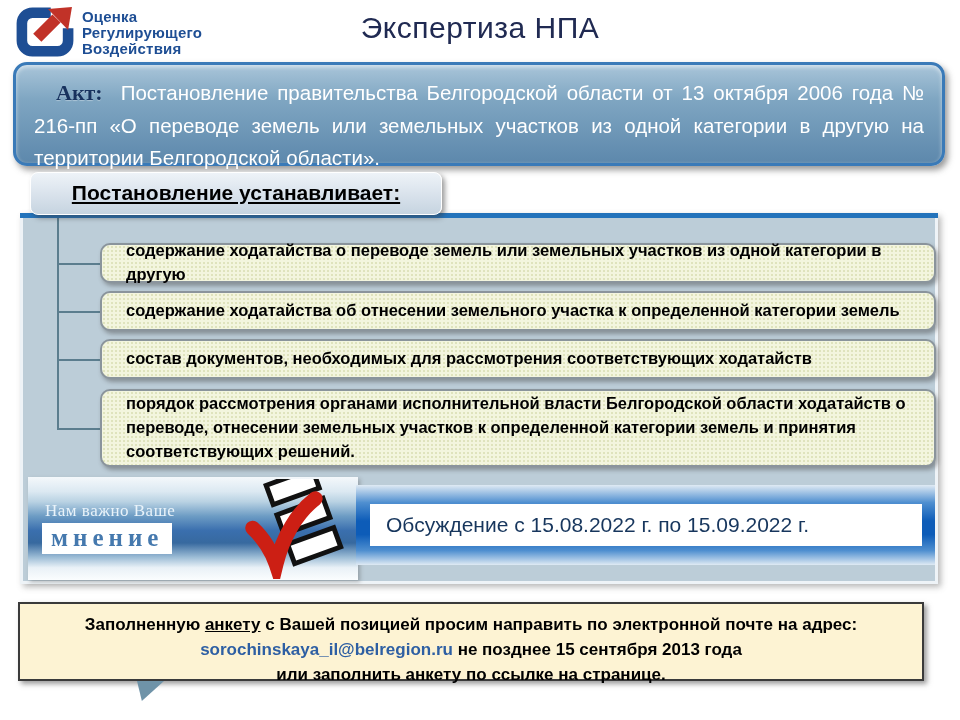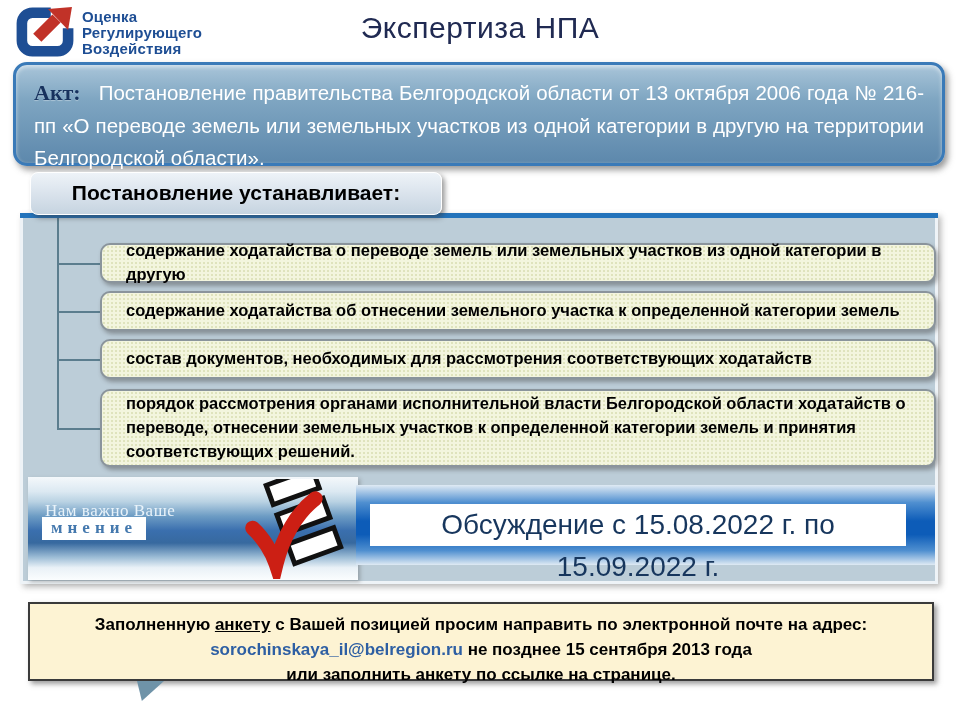--- a/index.html
+++ b/index.html
@@ -23,35 +23,35 @@
     border-radius:14px;border:3px solid #3a7ab8;
     background:linear-gradient(180deg,#a9c5d9 0%,#7fa6c2 35%,#5d88ac 100%);
     box-shadow:3px 4px 6px rgba(70,70,70,.55), inset 0 2px 4px rgba(255,255,255,.55);
     padding:11px 18px 10px 18px;
   }
   .act-banner .txt{
     font-size:20.5px;line-height:1.55;color:#ffffff;text-align:justify;
   }
   .act-label{
     font-family:"Liberation Serif",serif;font-weight:bold;font-size:22px;
-    color:#17325e;margin-right:18px;text-shadow:0 1px 1px rgba(255,255,255,.35);
+    color:#17325e;margin-right:18px;text-shadow:0 1px 1px rgba(255,255,255,.35);margin-left:22px;
   }
   
   .panel{
     position:absolute;left:20px;top:213px;width:918px;height:371px;box-sizing:border-box;
     background:#bccdd8;border:3px solid #eef3f7;
     box-shadow:3px 3px 6px rgba(100,100,100,.45);
   }
   .panel-topline{position:absolute;left:-3px;top:-3px;width:918px;height:5px;background:#2373bb;}
   .heading-box{
     position:absolute;left:30px;top:172px;width:410px;height:41px;border-radius:8px;
     background:linear-gradient(180deg,#eef3f8 0%,#d6e0ea 60%,#c6d4e0 100%);
     border:1px solid #ffffff;box-shadow:3px 3px 5px rgba(60,60,60,.5);
     text-align:center;line-height:40px;font-size:21px;font-weight:bold;color:#000;
-    z-index:3;
+    text-decoration:underline;z-index:3;
   }
   .vline{position:absolute;left:34px;top:2px;width:2px;height:211px;background:#5b7d8e;}
   .branch{position:absolute;left:34px;width:45px;height:2px;background:#5b7d8e;}
   .item{
     position:absolute;left:77px;width:836px;box-sizing:border-box;
     background-color:#f3f5de;
     background-image:radial-gradient(circle,#dfe3bd .8px,transparent .9px);
     background-size:4px 4px;
     border:2px solid #8a949c;border-radius:10px;
     box-shadow:2px 3px 4px rgba(70,70,70,.45);
@@ -61,36 +61,36 @@
   
   .opinion{
     position:absolute;left:5px;top:261px;width:330px;height:103px;overflow:hidden;
     background:linear-gradient(180deg,#f4f8fb 0%,#dce9f2 14%,#b9d2e3 24%,#6d9cc4 38%,
                #3a6fae 52%,#37699f 64%,#9dbdd6 78%,#e9f1f7 88%,#fbfdfe 100%);
     box-shadow:2px 2px 4px rgba(90,90,90,.4);
     font-family:Liberation Serif, serif;
   }
   .opinion .l1{position:absolute;left:17px;top:24px;color:#e9f3fa;font-size:17px;letter-spacing:.5px;}
   .opinion .l2{
-    position:absolute;left:14px;top:40px;background:#ffffff;color:#4579ae;
-    font-weight:bold;font-size:17px;letter-spacing:5px;padding:1px 9px 2px 9px;
+    position:absolute;left:14px;top:46px;background:#ffffff;color:#4579ae;
+    font-weight:bold;font-size:25px;letter-spacing:5px;padding:1px 9px 2px 9px;
   }
   .opinion svg{position:absolute;right:2px;top:2px;}
   
   .disc-band{
     position:absolute;left:333px;top:269px;width:579px;height:80px;
     background:linear-gradient(180deg,#dfeaf4 0%,#4f8fd0 22%,#0d5cb8 45%,#0d5cb8 62%,#4f8fd0 82%,#dfeaf4 100%);
   }
   .disc-strip{
     position:absolute;left:14px;top:19px;width:536px;height:42px;background:#ffffff;
-    text-align:center;line-height:42px;font-size:28px;color:#17365D;
+    line-height:42px;font-size:21px;color:#17365D;padding-left:16px;
   }
   
   .callout{
-    position:absolute;left:28px;top:602px;width:906px;height:79px;box-sizing:border-box;
+    position:absolute;left:18px;top:602px;width:906px;height:79px;box-sizing:border-box;
     background:#fdf3d3;border:2px solid #3a3a3a;box-shadow:3px 3px 5px rgba(90,90,90,.6);
     text-align:center;padding-top:8px;font-size:17px;font-weight:bold;color:#000;line-height:25px;
   }
   .callout .email{color:#2E5FA3;}
   .callout .ulink{text-decoration:underline;}
   .callout-tail{
     position:absolute;left:137px;top:681px;width:27px;height:20px;background:#6f93a8;
     clip-path:polygon(0 0,100% 0,18% 100%);
   }
 </style>

